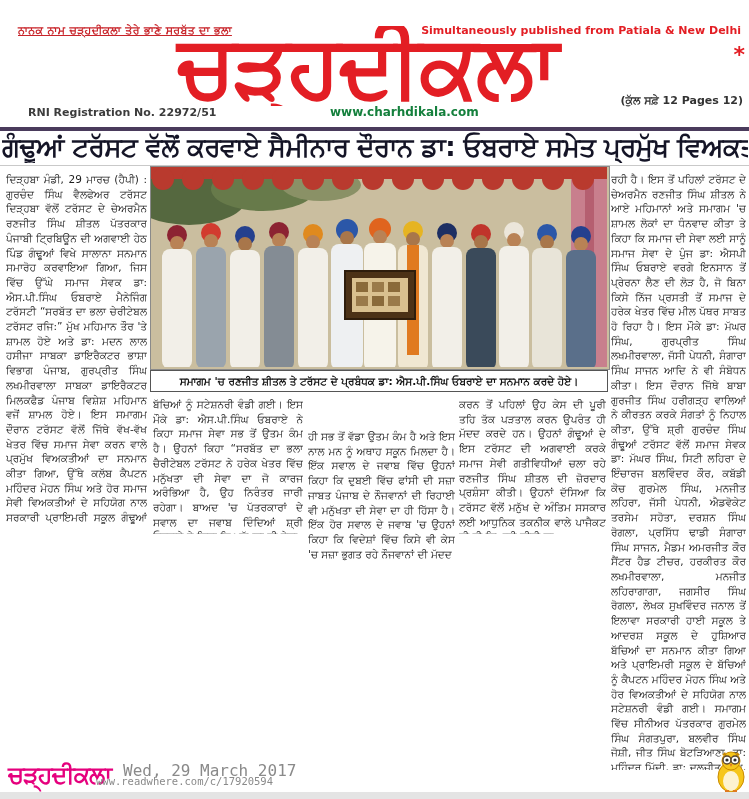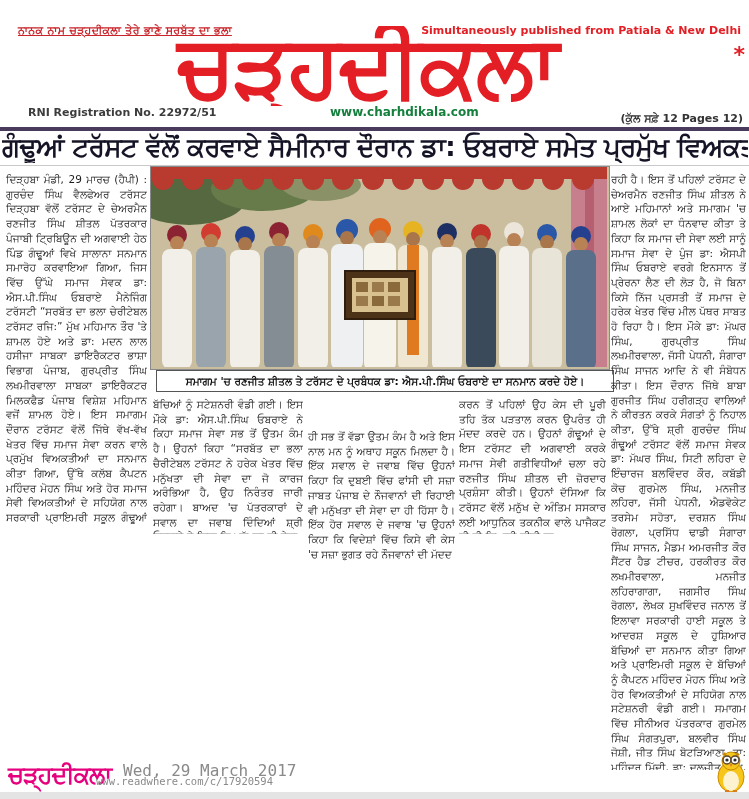--- a/index.html
+++ b/index.html
@@ -12,42 +12,42 @@
   .slogan{left:18px;top:24px;font-size:11px;font-weight:bold;color:#c8242a;letter-spacing:.3px;text-decoration:underline;}
   .pubnote{right:8px;top:24px;font-size:11px;font-weight:bold;color:#e31e24;margin-left:28px;}
   .mast-title{
     left:0;top:26px;width:734px;text-align:center;
     font-size:86px;line-height:80px;font-weight:bold;color:#e31e24;
     letter-spacing:-2px;white-space:nowrap;overflow:hidden;
   }
   .mast-star{right:4px;top:42px;color:#e31e24;font-size:22px;font-weight:bold;}
   .rni{left:28px;top:106px;font-size:11px;font-weight:bold;color:#3c3c3c;}
   .site{left:330px;top:105px;font-size:12px;font-weight:bold;color:#15803d;}
-  .pagesnote{right:6px;top:112px;font-size:11px;font-weight:bold;color:#333;}
+  .pagesnote{right:6px;top:94px;font-size:11px;font-weight:bold;color:#333;}
   .rule-thick{left:0;top:127px;width:749px;height:4px;background:#4a3b5c;}
   
   .headline{
     left:2px;top:132px;width:746px;font-size:26px;font-weight:bold;color:#141426;
     white-space:nowrap;overflow:hidden;letter-spacing:-.5px;
   }
   .rule-thin{left:0;top:165px;width:749px;height:1px;background:#c9c9c9;}
   
   .col{
     font-size:10.5px;line-height:14.7px;color:#1d1d1d;text-align:justify;
     overflow:hidden;word-break:break-word;
   }
   .col1{left:6px;top:172px;width:141px;height:352px;}
   .col2{left:153px;top:397px;width:150px;height:137px;}
   .col3{left:308px;top:397px;width:147px;height:137px;margin-top:32px;}
   .col4{left:459px;top:397px;width:147px;height:137px;}
   .col5{left:611px;top:172px;width:135px;height:598px;}
   
   .photo{left:150px;top:166px;width:458px;height:202px;border:1px solid #8a8a8a;background:#cabe9f;}
   .caption{
-    left:156px;top:370px;width:456px;height:20px;border:1px solid #555;
+    left:150px;top:370px;width:456px;height:20px;border:1px solid #555;
     font-size:10.5px;font-weight:bold;color:#111;text-align:center;line-height:20px;
     white-space:nowrap;overflow:hidden;
   }
   
   .footer-logo{left:8px;top:761px;font-size:24px;line-height:28px;font-weight:bold;color:#e5007d;letter-spacing:-1px;}
   .footer-date{left:102px;top:761px;font-family:"DejaVu Sans Mono",monospace;font-size:16px;color:#8a8a8a;margin-left:21px;}
   .footer-url{left:96px;top:775px;font-family:"DejaVu Sans Mono",monospace;font-size:10.5px;color:#8a8a8a;}
   .owl{left:714px;top:751px;}
   .bottom-strip{left:0;top:792px;width:749px;height:7px;background:#e4e4e4;}
 </style>

